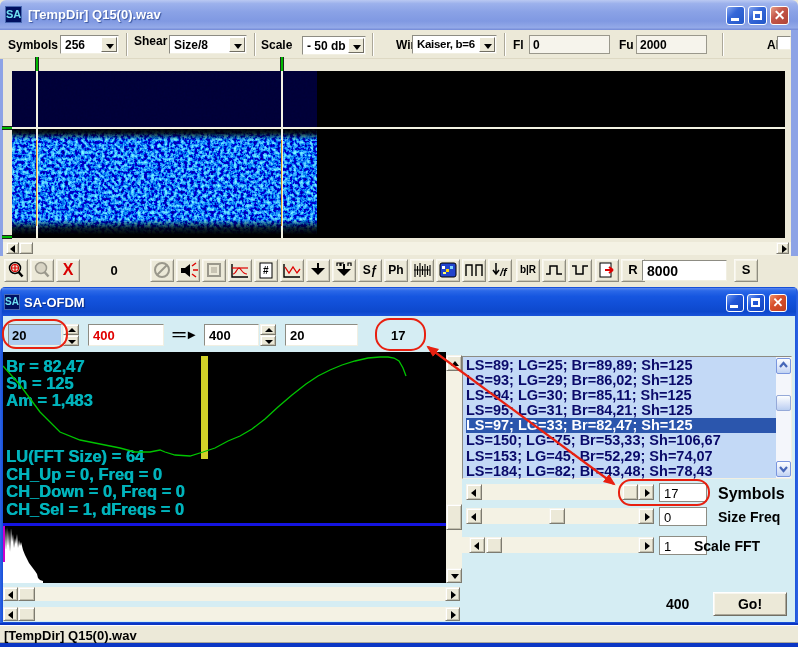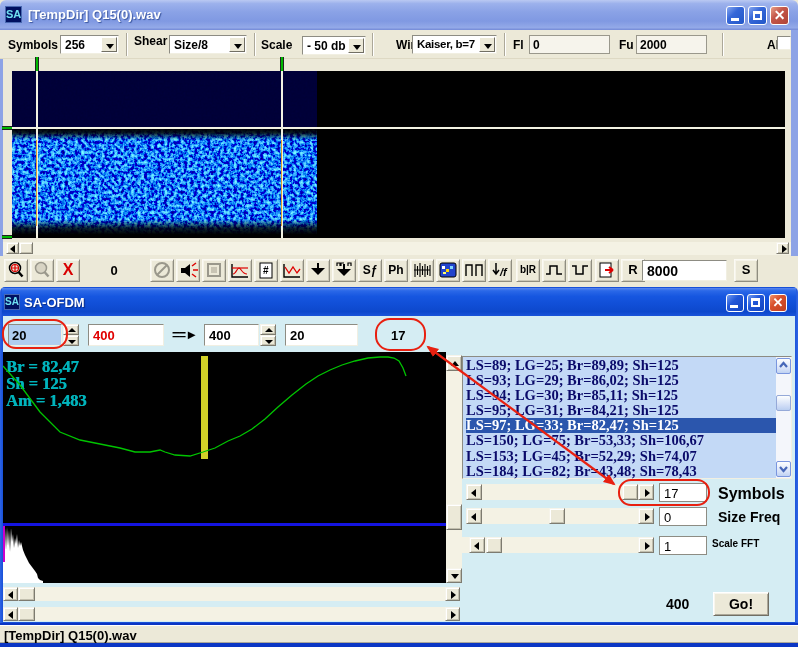--- a/index.html
+++ b/index.html
@@ -16,21 +16,21 @@
 .combo .txt{position:absolute;left:4px;top:2px;white-space:nowrap}
 .combo .drop{position:absolute;right:1px;top:1px;bottom:1px;width:16px;background:#ece9d8;border:1px solid;border-color:#fff #716f64 #716f64 #fff}
 .combo .drop:after{content:"";position:absolute;left:4px;top:6px;border:4px solid transparent;border-top:5px solid #000}
 .tlabel{position:absolute;font-size:12px;font-weight:bold;color:#000;white-space:nowrap}
 .sep{position:absolute;top:3px;height:23px;width:2px;border-left:1px solid #aca899;border-right:1px solid #fff}
 
 .b2{position:absolute;top:259px;width:24px;height:23px;background:#ece9d8;border:1px solid;border-color:#fbfaf4 #8f8d80 #8f8d80 #fbfaf4;box-shadow:inset 1px 1px 0 #f6f4ea, inset -1px -1px 0 #cbc8b8}
 
 .sbtn{position:absolute;background:#ece9d8;border:1px solid;border-color:#f6f4ea #7d7b70 #7d7b70 #f6f4ea;box-shadow:inset 1px 1px 0 #fff, inset -1px -1px 0 #c2bfae}
 .arr{position:absolute;width:0;height:0}
-.mono{font-family:Liberation Serif, serif}
+.mono{font-family:Liberation Sans, sans-serif}
 </style></head>
 <body>
 
 <div class="abs" id="twin" style="left:0;top:0;width:798px;height:287px;background:#ece9d8">
 
   <div class="abs" style="left:0;top:0;width:798px;height:30px;border-radius:6px 6px 0 0;background:linear-gradient(180deg,#bac9f2 0%,#9cb1ec 12%,#8aa2e6 40%,#8099e2 70%,#93a9e8 92%,#7389d6 100%)"></div>
   <div class="abs" style="left:5px;top:6px;width:17px;height:17px;background:#001060;border:1px solid #4868b0;color:#6ee0f0;font-size:11px;font-weight:bold;text-align:center;line-height:15px">SA</div>
   <div class="abs" style="left:28px;top:7px;color:#fff;font-size:13px;font-weight:bold;text-shadow:1px 1px 1px #3a56a0">[TempDir] Q15(0).wav</div>
   <div class="tbtn" style="left:726px;top:6px;background:linear-gradient(135deg,#88a8f0,#3667d8 40%,#2257c8)">
       <span style="position:absolute;left:4px;bottom:3px;width:8px;height:3px;background:#fff"></span>
@@ -54,21 +54,21 @@
       </div>
     <div class="sep" style="left:254px"></div>
     <div class="tlabel" style="left:261px;top:8px">Scale</div>
     <div class="combo" style="left:302px;top:6px;width:64px">
         <span class="txt">- 50 db</span>
         <span class="drop"></span>
       </div>
     <div class="sep" style="left:372px"></div>
     <div class="tlabel" style="left:396px;top:8px">WinF</div>
     <div class="combo" style="left:412px;top:5px;width:85px">
-        <span class="txt" style="font-size:11.5px;letter-spacing:-0.3px">Kaiser, b=7</span>
+        <span class="txt" style="font-size:11.5px;letter-spacing:-0.3px">Kaiser, b=6</span>
         <span class="drop"></span>
       </div>
     <div class="sep" style="left:504px"></div>
     <div class="tlabel" style="left:513px;top:8px">Fl</div>
     <div class="abs" style="left:529px;top:5px;width:81px;height:19px;background:#f6f4ec;border:1px solid #9a988c;font-size:12px;font-weight:bold;padding:2px 0 0 3px">0</div>
     <div class="tlabel" style="left:619px;top:8px">Fu</div>
     <div class="abs" style="left:636px;top:5px;width:71px;height:19px;background:#f6f4ec;border:1px solid #9a988c;font-size:12px;font-weight:bold;padding:2px 0 0 3px">2000</div>
     <div class="sep" style="left:722px"></div>
     <div class="tlabel" style="left:767px;top:8px">ALC</div>
     <div class="abs" style="left:777px;top:6px;width:14px;height:14px;background:#fff;border:1px solid;border-color:#8d8c83 #f1efe2 #f1efe2 #8d8c83"></div>
@@ -273,20 +273,24 @@
         <span class="arr" style="left:4px;top:4px;border:4px solid transparent;border-top:4px solid #000;border-bottom:none"></span>
       </div>
   </div>
   <div class="abs sunken" style="left:285px;top:37px;width:73px;height:22px;font-size:13px;font-weight:bold;padding:3px 0 0 4px">20</div>
   <div class="abs bold" style="left:391px;top:41px;font-size:13px">17</div>
 
   <div class="abs" style="left:3px;top:65px;width:443px;height:231px;background:#000"></div>
   <div class="abs mono bold" style="left:6px;top:71px;color:#00b4bc;font-size:16.5px;line-height:17px;white-space:pre;text-shadow:0.5px 0 0 #00a4ac">Br = 82,47
 Sh = 125
 Am = 1,483</div>
+  <div class="abs mono bold" style="left:6px;top:161px;color:#00b4bc;font-size:16.5px;line-height:17.5px;white-space:pre;text-shadow:0.5px 0 0 #00a4ac">LU(FFT Size) = 64
+CH_Up = 0, Freq = 0
+CH_Down = 0, Freq = 0
+CH_Sel = 1, dFreqs = 0</div>
   <svg class="abs" style="left:3px;top:65px" width="440" height="231">
     <rect x="198" y="4" width="7" height="103" fill="#d2d228"></rect>
     <polyline points="0,14 17,33 37,60 57,80 77,88 97,92 117,96 132,100 147,100 157,98 162,100 172,103 187,104 200,100 212,96 225,89 237,84 249,77 262,67 275,55 289,43 303,32 315,24 327,18 339,13 352,9 365,6 377,5 385,5 391,6 396,9 400,16 403,24" fill="none" stroke="#00c400" stroke-width="1.3"></polyline>
     <rect x="0" y="236" width="440" height="0" fill="#fff"></rect>
   </svg>
 
   <div class="abs" style="left:3px;top:236px;width:443px;height:3px;background:#1414e0"></div>
   <svg class="abs" style="left:3px;top:239px" width="440" height="57">
     <path d="M0 57 V12 L1 28 2 2 3 24 4 1 5 20 6 4 7 26 8 2 9 16 10 8 11 22 12 12 13 18 14 8 15 22 16 14 17 20 18 16 20 24 22 29 24 33 26 37 29 41 32 45 34 48 35 52 37 54 40 55 40 57 Z" fill="#fff"></path>
     <rect x="0" y="0" width="2" height="36" fill="#cc00cc"></rect>
@@ -348,21 +352,21 @@
   <div class="abs" style="left:462px;top:250px;width:192px;height:16px;background:#f4f2e4">
     <div class="sbtn" style="left:7px;top:0;width:16px;height:16px">
         <span class="arr" style="left:4px;top:4px;border:4px solid transparent;border-right:5px solid #000;border-left:none"></span>
       </div>
     <div class="sbtn" style="left:24px;top:0;width:16px;height:16px"></div>
     <div class="sbtn" style="left:176px;top:0;width:16px;height:16px">
         <span class="arr" style="left:6px;top:4px;border:4px solid transparent;border-left:5px solid #000;border-right:none"></span>
       </div>
   </div>
   <div class="abs" style="left:659px;top:249px;width:48px;height:19px;background:#fff;border:1px solid #8d8c83;font-size:13px;padding:2px 0 0 4px">1</div>
-  <div class="abs bold" style="left:712px;top:251px;font-size:10px">Scale FFT</div>
+  <div class="abs bold" style="left:694px;top:251px;font-size:14px">Scale FFT</div>
 
   <div class="abs" style="left:3px;top:300px;width:457px;height:14px;background:#f4f2e4">
     <div class="sbtn" style="left:0;top:0;width:15px;height:14px">
         <span class="arr" style="left:4px;top:3px;border:4px solid transparent;border-right:5px solid #000;border-left:none"></span>
       </div>
     <div class="sbtn" style="left:15px;top:0;width:17px;height:14px"></div>
     <div class="sbtn" style="left:442px;top:0;width:15px;height:14px">
         <span class="arr" style="left:5px;top:3px;border:4px solid transparent;border-left:5px solid #000;border-right:none"></span>
       </div>
   </div>
@@ -370,21 +374,21 @@
     <div class="sbtn" style="left:0;top:0;width:15px;height:14px">
         <span class="arr" style="left:4px;top:3px;border:4px solid transparent;border-right:5px solid #000;border-left:none"></span>
       </div>
     <div class="sbtn" style="left:15px;top:0;width:17px;height:14px"></div>
     <div class="sbtn" style="left:442px;top:0;width:15px;height:14px">
         <span class="arr" style="left:5px;top:3px;border:4px solid transparent;border-left:5px solid #000;border-right:none"></span>
       </div>
   </div>
 
   <div class="abs bold" style="left:666px;top:309px;font-size:14px">400</div>
-  <div class="abs raised bold" style="left:713px;top:305px;width:56px;height:24px;font-size:14px;text-align:center;line-height:22px">Go!</div>
+  <div class="abs raised bold" style="left:713px;top:305px;width:74px;height:24px;font-size:14px;text-align:center;line-height:22px">Go!</div>
 
   <div class="abs" style="left:2px;top:32px;width:66px;height:30px;border:2px solid #e82010;border-radius:14px"></div>
   <div class="abs" style="left:375px;top:31px;width:51px;height:33px;border:2px solid #e82010;border-radius:15px"></div>
   <div class="abs" style="left:618px;top:192px;width:92px;height:27px;border:2px solid #e82010;border-radius:13px"></div>
   <svg class="abs" style="left:0;top:0;pointer-events:none" width="798" height="338">
     <defs>
         <marker id="ah" markerUnits="userSpaceOnUse" markerWidth="14" markerHeight="12" refX="10" refY="5" orient="auto">
           <path d="M0 0L12 5L0 10z" fill="#e82010"></path>
         </marker>
         <marker id="ah2" markerUnits="userSpaceOnUse" markerWidth="14" markerHeight="12" refX="10" refY="5" orient="auto-start-reverse">

